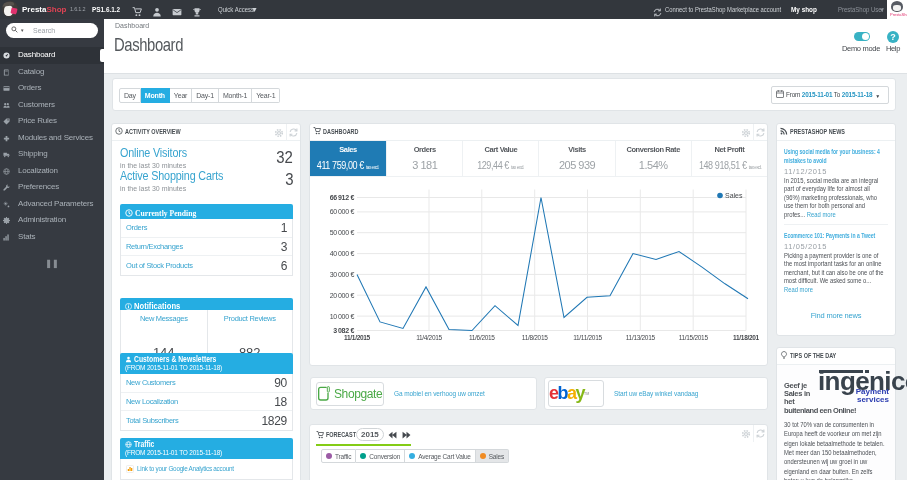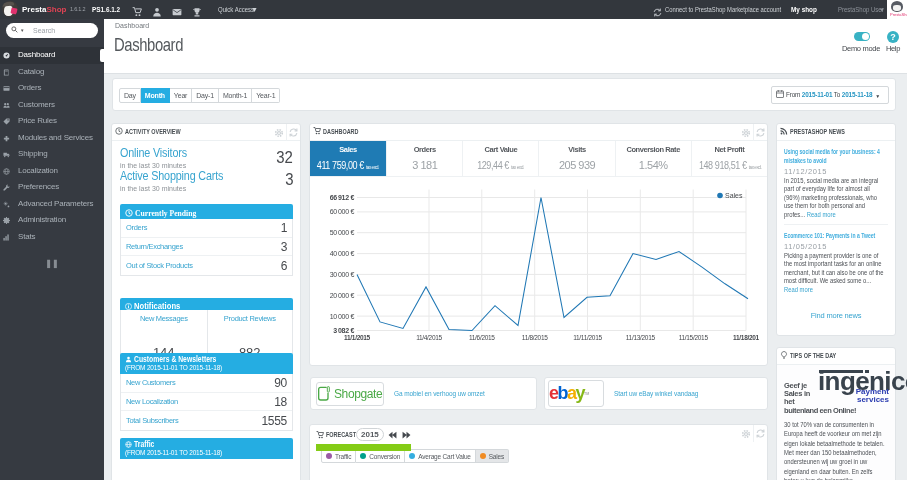--- a/index.html
+++ b/index.html
@@ -334,33 +334,41 @@
       <div class="row">
           <span class="l">New Customers</span>
           <span class="v">90</span>
         </div>
       <div class="row">
           <span class="l">New Localization</span>
           <span class="v">18</span>
         </div>
       <div class="row">
           <span class="l">Total Subscribers</span>
-          <span class="v">1555</span>
+          <span class="v">1829</span>
         </div>
     </div>
   </div>
 
   <div class="sec" style="top:314px;">
     <div class="secbar" style="padding-top:2px;">
         <div class="t" style="line-height:9px;"><svg width="7" height="7" viewBox="0 0 16 16" style="vertical-align:-1px;margin-right:2px;" fill="none" stroke="#fff" stroke-width="1.4">
             <circle cx="8" cy="8" r="6.5"></circle>
             <path d="M1.5 8h13M8 1.5c-4.5 3.5-4.5 9.5 0 13M8 1.5c4.5 3.5 4.5 9.5 0 13"></path>
           </svg><span class="cx8">Traffic</span></div>
         <div class="d">(FROM 2015-11-01 TO 2015-11-18)</div>
       </div>
+    <div class="sectable">
+      <div class="row" style="height:20px;">
+          <span class="l"><svg width="8" height="8" viewBox="0 0 16 16" style="vertical-align:-1px;margin-right:3px;">
+              <rect x="1" y="1" width="14" height="14" rx="2" fill="#fff" stroke="#ddd"></rect>
+              <path d="M3.5 12V8h2.5v4zM6.8 12V4h2.5v8zM10.1 12V6h2.5v6z" fill="#f59b00"></path>
+            </svg><span class="cx85" style="vertical-align:1px;">Link to your Google Analytics account</span></span>
+        </div>
+    </div>
   </div>
 </div>
 
 <div id="dash" class="panel">
   <div class="phead"><svg width="8" height="8" viewBox="0 0 16 16" fill="#474d52">
         <path d="M1 1h3l2 8h7l2-6H5.5" fill="none" stroke="#474d52" stroke-width="1.6"></path>
         <circle cx="7" cy="13" r="1.6"></circle>
         <circle cx="12" cy="13" r="1.6"></circle>
       </svg><span class="cx">DASHBOARD</span></div>
   <div class="picons">
@@ -459,21 +467,21 @@
       <span style="color:#0064d2;">b</span>
       <span style="color:#f5af02;">a</span>
       <span style="color:#86b817;">y</span>
       <span style="font-size:3.5px; color:#aaa; vertical-align:8px; letter-spacing:0;">TM</span>
   </div>
   <div class="modlink">Start uw eBay winkel vandaag</div>
 </div>
 
 <div id="forecast" class="panel">
   <div id="fhead">
-    <div style="position:absolute; left:6px; top:3px; border-bottom:7px solid #84cc16; padding-bottom:3px; display:flex; align-items:center;">
+    <div style="position:absolute; left:6px; top:3px; border-bottom:2px solid #84cc16; padding-bottom:3px; display:flex; align-items:center;">
       <svg width="8" height="8" viewBox="0 0 16 16" fill="#474d52">
           <path d="M1 1h3l2 8h7l2-6H5.5" fill="none" stroke="#474d52" stroke-width="1.6"></path>
           <circle cx="7" cy="13" r="1.6"></circle>
           <circle cx="12" cy="13" r="1.6"></circle>
         </svg>
       <span style="display:inline-block; width:24px; font-size:7px; font-weight:bold; color:#474d52; margin:0 6px 0 2px;"><span class="cx">FORECAST</span></span>
       <span style="border:1px solid #cfd3d6; border-radius:7px; font-size:8px; font-weight:bold; color:#55595e; padding:1px 4px; margin-right:4px;">2015</span>
       <svg width="9" height="8" viewBox="0 0 16 14" fill="#45494e" style="margin-right:5px;">
           <path d="M8 1v5.5L15 1v12L8 7.5V13L1 7z"></path>
         </svg>

